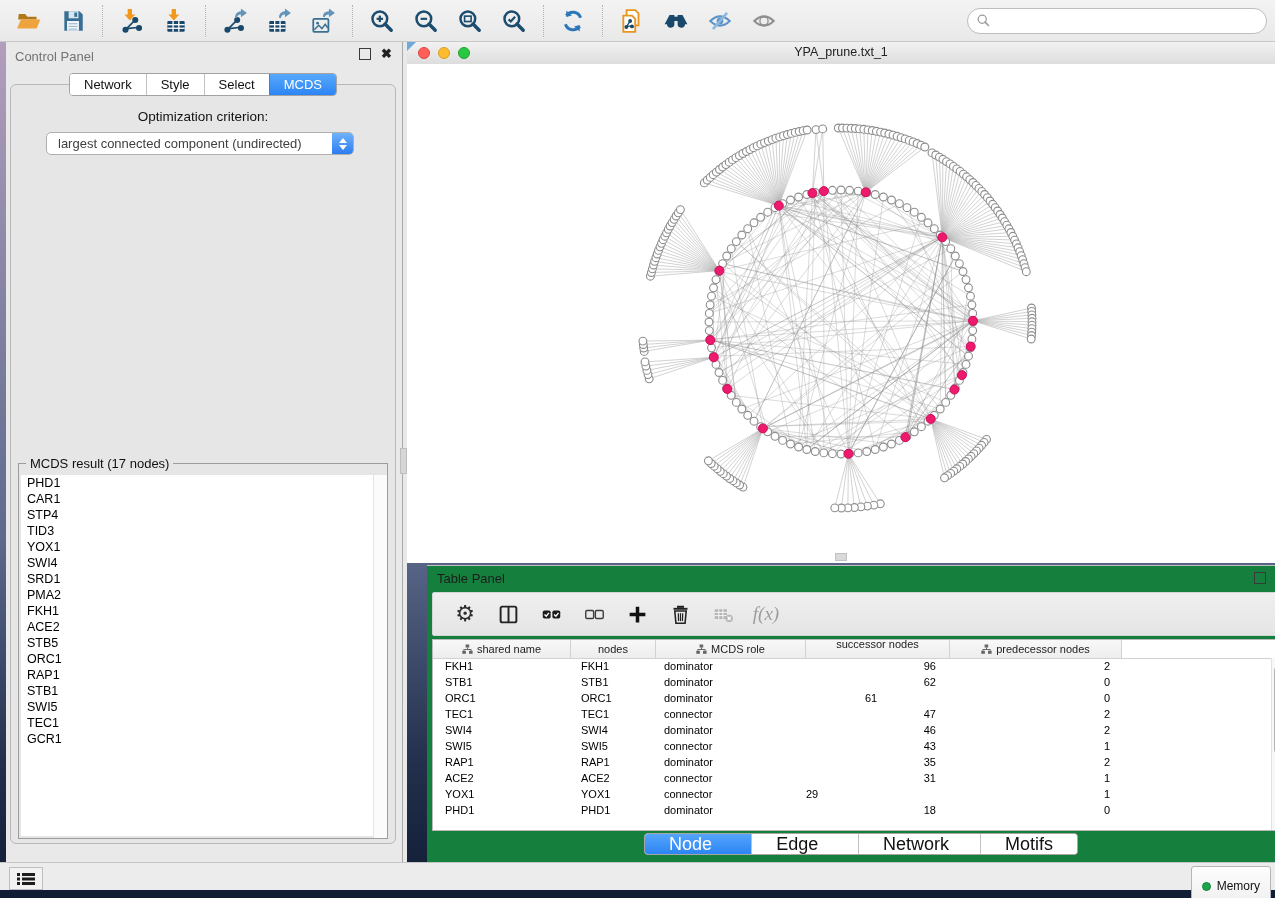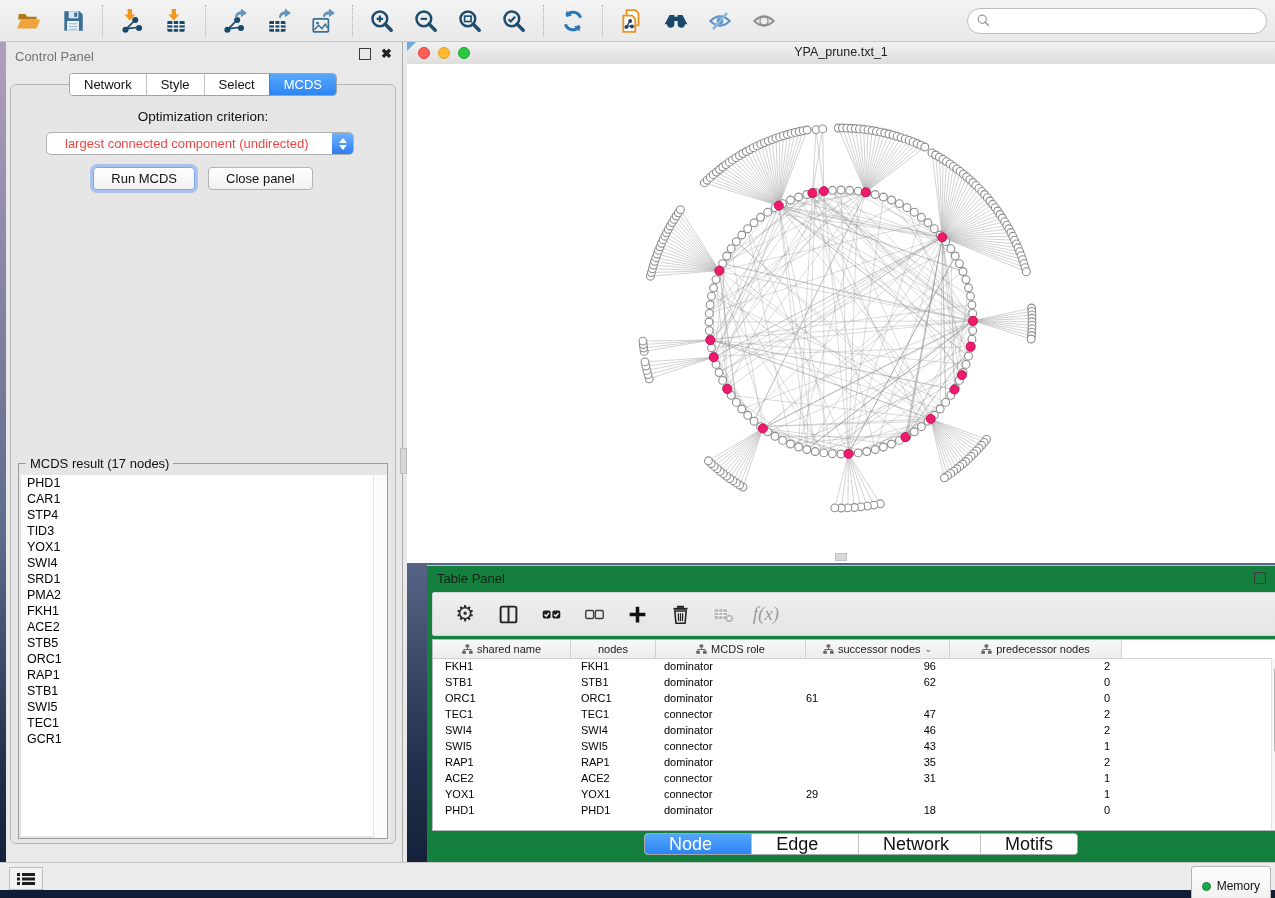--- a/index.html
+++ b/index.html
@@ -29,21 +29,21 @@
   .cp-tabs{position:absolute;left:50%;transform:translateX(-50%);top:31px;display:flex;height:21px;
     background:#fff;border:1px solid #a3a3a3;border-radius:4px;overflow:hidden;z-index:3;}
   .cp-tab{padding:0 14px;font-size:13px;line-height:21px;color:#111;border-left:1px solid #c2c2c2;background:#fff;}
   .cp-tab:first-child{border-left:none;}
   .cp-tab.active{background:linear-gradient(#58a8fc,#2c85f3);color:#fff;border-left-color:#2c85f3;}
   .cp-panel{position:absolute;left:4px;right:4px;top:42px;bottom:18px;background:#e6e6e6;
     border:1px solid #b8b8b8;border-radius:6px;}
   .opt-label{position:absolute;top:24px;left:0;right:0;text-align:center;font-size:13.5px;color:#111;}
   .cp-select{position:absolute;left:35px;right:41px;top:47px;height:23px;background:#fff;
     border:1px solid #b0b0b0;border-radius:5px;display:flex;align-items:center;box-sizing:border-box;}
-  .cp-select-value{flex:1;font-size:13px;color:#ef4444;padding-left:18px;white-space:nowrap;overflow:hidden;}
+  .cp-select-value{flex:1;font-size:13px;color:#404040;padding-left:11px;white-space:nowrap;overflow:hidden;}
   .cp-select-stepper{width:21px;align-self:stretch;margin:0;background:linear-gradient(#6fb2fb,#2d7df0);
     border-radius:0 4px 4px 0;display:flex;flex-direction:column;align-items:center;justify-content:center;gap:2px;}
   .tri-up{width:0;height:0;border-left:4px solid transparent;border-right:4px solid transparent;border-bottom:5px solid #fff;}
   .tri-down{width:0;height:0;border-left:4px solid transparent;border-right:4px solid transparent;border-top:5px solid #fff;}
   .cp-buttons{position:absolute;top:82px;left:0;right:0;display:flex;justify-content:center;gap:13px;}
   .mac-btn{height:23px;padding:0 17px;font-size:13px;color:#111;background:linear-gradient(#ffffff,#f1f1f1);
     border:1px solid #b3b3b3;border-radius:4px;font-family:"Liberation Sans",sans-serif;}
   .mac-btn.focused{box-shadow:0 0 0 3px rgba(120,165,242,.55);border-color:#7ba4e5;}
   .group-box{position:absolute;left:7px;right:7px;top:378px;bottom:4px;border:1px solid #9c9c9c;}
   .group-legend{position:absolute;top:-8px;left:7px;background:#e6e6e6;padding:0 4px;font-size:13px;color:#111;}
@@ -300,24 +300,20 @@
       <div class="cp-tab active">MCDS</div>
     </div>
   <div class="cp-panel">
     <div class="opt-label">Optimization criterion:</div>
     <div class="cp-select">
       <span class="cp-select-value">largest connected component (undirected)</span>
       <span class="cp-select-stepper">
           <span class="tri-up"></span>
           <span class="tri-down"></span>
         </span>
-    </div>
-    <div class="cp-buttons">
-      <button class="mac-btn focused">Run MCDS</button>
-      <button class="mac-btn">Close panel</button>
     </div>
     <div class="group-box">
       <div class="group-legend">MCDS result (17 nodes)</div>
       <div class="mcds-list" id="mcds-list">
           <div class="mcds-item">PHD1</div>
           <div class="mcds-item">CAR1</div>
           <div class="mcds-item">STP4</div>
           <div class="mcds-item">TID3</div>
           <div class="mcds-item">YOX1</div>
           <div class="mcds-item">SWI4</div>
@@ -1063,21 +1059,21 @@
         </div>
         <div class="th-cell" style="width: 150px;">
           <svg width="11" height="11" viewBox="0 0 11 11">
             <path d="M5.5 3.5v2M1.8 6.8V5.5h7.4v1.3" stroke="#666" fill="none"></path>
             <rect x="3.6" y="0.5" width="3.6" height="3" fill="#666"></rect>
             <rect x="0.3" y="6.8" width="3.6" height="3" fill="#666"></rect>
             <rect x="7" y="6.8" width="3.6" height="3" fill="#666"></rect>
           </svg>
           <span>MCDS role</span>
         </div>
-        <div class="th-cell" style="width: 144px;">
+        <div class="th-cell" style="width: 144px; flex-direction: column;">
           <svg width="11" height="11" viewBox="0 0 11 11">
             <path d="M5.5 3.5v2M1.8 6.8V5.5h7.4v1.3" stroke="#666" fill="none"></path>
             <rect x="3.6" y="0.5" width="3.6" height="3" fill="#666"></rect>
             <rect x="0.3" y="6.8" width="3.6" height="3" fill="#666"></rect>
             <rect x="7" y="6.8" width="3.6" height="3" fill="#666"></rect>
           </svg>
           <span>successor nodes</span>
           <span class="sort-chev">⌄</span>
         </div>
         <div class="th-cell" style="width: 172px;">
@@ -1103,21 +1099,21 @@
           <div class="t-cell" style="width: 138px; text-align: left; padding-left: 12px;">STB1</div>
           <div class="t-cell" style="width: 85px; text-align: left; padding-left: 10px;">STB1</div>
           <div class="t-cell" style="width: 150px; text-align: left; padding-left: 8px;">dominator</div>
           <div class="t-cell" style="width: 144px; text-align: right; padding-right: 14px;">62</div>
           <div class="t-cell" style="width: 172px; text-align: right; padding-right: 12px;">0</div>
         </div>
         <div class="t-row">
           <div class="t-cell" style="width: 138px; text-align: left; padding-left: 12px;">ORC1</div>
           <div class="t-cell" style="width: 85px; text-align: left; padding-left: 10px;">ORC1</div>
           <div class="t-cell" style="width: 150px; text-align: left; padding-left: 8px;">dominator</div>
-          <div class="t-cell" style="width: 144px; text-align: left; padding-right: 14px;">61</div>
+          <div class="t-cell" style="width: 144px; text-align: center; padding-right: 14px;">61</div>
           <div class="t-cell" style="width: 172px; text-align: right; padding-right: 12px;">0</div>
         </div>
         <div class="t-row">
           <div class="t-cell" style="width: 138px; text-align: left; padding-left: 12px;">TEC1</div>
           <div class="t-cell" style="width: 85px; text-align: left; padding-left: 10px;">TEC1</div>
           <div class="t-cell" style="width: 150px; text-align: left; padding-left: 8px;">connector</div>
           <div class="t-cell" style="width: 144px; text-align: right; padding-right: 14px;">47</div>
           <div class="t-cell" style="width: 172px; text-align: right; padding-right: 12px;">2</div>
         </div>
         <div class="t-row">

